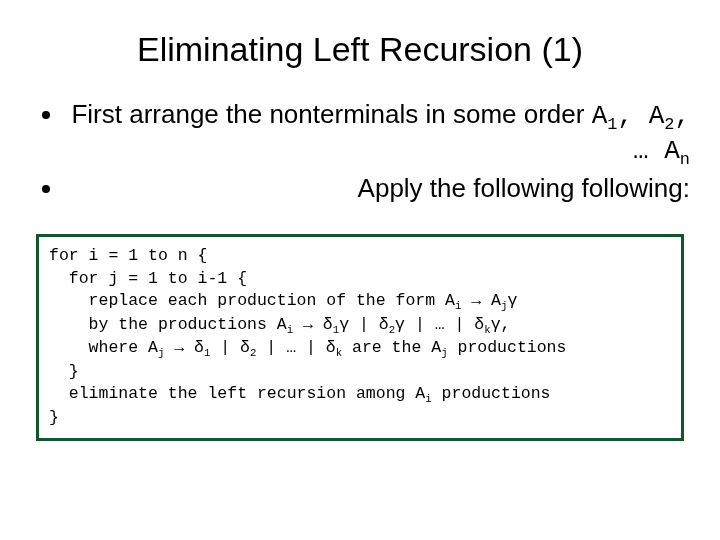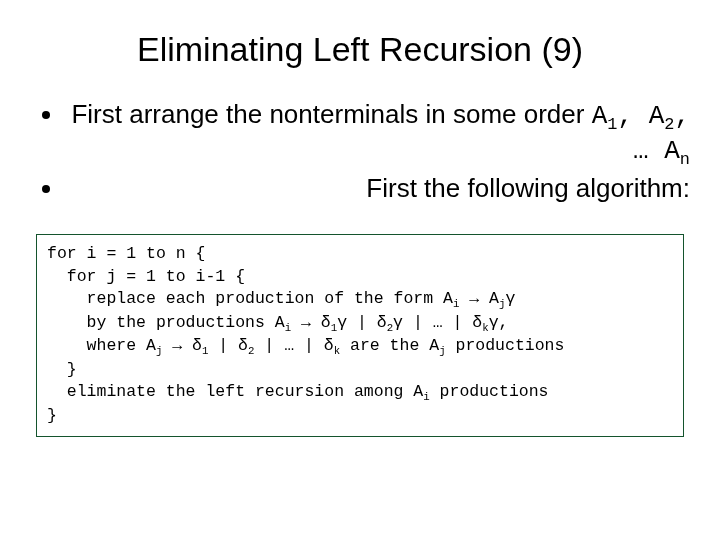--- a/index.html
+++ b/index.html
@@ -32,40 +32,40 @@
   }
   ul.bullets li {
     margin-bottom: 4px;
     list-style-type: disc;
   }
   .mono {
     font-family: "Courier New", Courier, monospace;
   }
   .sub { font-size: 0.65em; vertical-align: sub; }
   .codebox {
-    border: 1px solid #14532d;
+    border: 3px solid #14532d;
     font-family: "Courier New", Courier, monospace;
     font-size: 16.5px;
     padding: 8px 10px;
     line-height: 1.35;
     white-space: pre;
     margin: 0 6px;
   }
 </style>
 </head>
 <body>
 
 <div class="slide">
-  <h1 class="title">Eliminating Left Recursion (9)</h1>
+  <h1 class="title">Eliminating Left Recursion (1)</h1>
 
   <ul class="bullets">
     <li>
       <span>First arrange the nonterminals in some order </span><span class="mono"><span>A</span><span class="sub">1</span><span>, </span><span>A</span><span class="sub">2</span><span>, … </span><span>A</span><span class="sub">n</span></span>
     </li>
-    <li>First the following algorithm:</li>
+    <li>Apply the following following:</li>
   </ul>
 
   <div class="codebox"><span>for i = 1 to n {</span>
 <span>  for j = 1 to i-1 {</span>
 <span>    replace each production of the form A</span><span class="sub">i</span><span> → A</span><span class="sub">j</span><span>γ</span>
 <span>    by the productions A</span><span class="sub">i</span><span> → δ</span><span class="sub">1</span><span>γ | δ</span><span class="sub">2</span><span>γ | … | δ</span><span class="sub">k</span><span>γ,</span>
 <span>    where A</span><span class="sub">j</span><span> → δ</span><span class="sub">1</span><span> | δ</span><span class="sub">2</span><span> | … | δ</span><span class="sub">k</span><span> are the A</span><span class="sub">j</span><span> productions</span>
 <span>  }</span>
 <span>  eliminate the left recursion among A</span><span class="sub">i</span><span> productions</span>
 <span>}</span></div>

